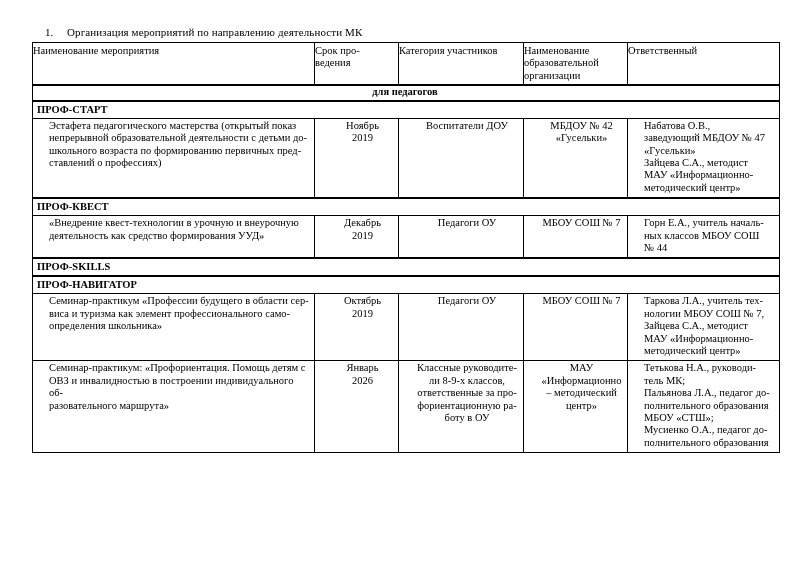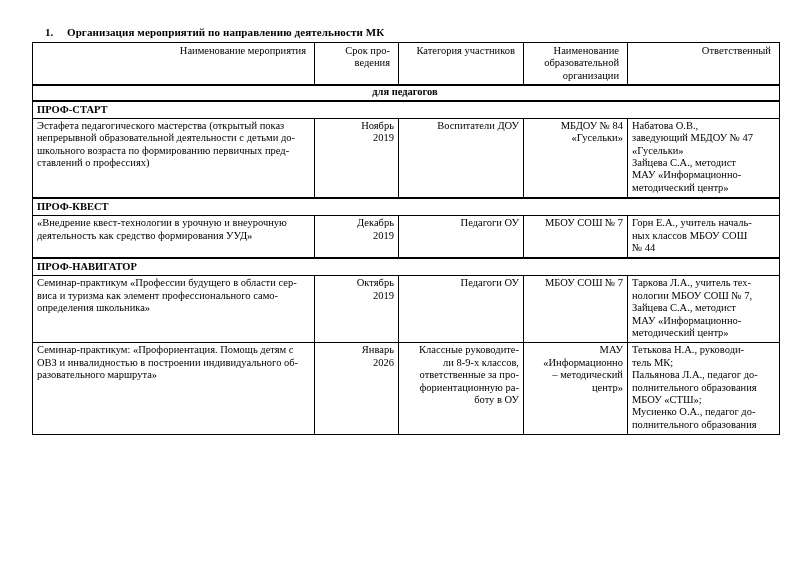--- a/index.html
+++ b/index.html
@@ -7,54 +7,54 @@
     width: 800px; height: 566px;
     background: #ffffff;
     overflow: hidden;
     font-family: "Liberation Serif", "DejaVu Serif", serif;
     color: #000000;
   }
   .page { position: relative; width: 800px; height: 566px; }
   .doc-title {
     margin: 26px 0 4px 45px;
     font-size: 11px;
-    font-weight: bold;
+    font-weight: normal;
     letter-spacing: 0.1px;
   }
   .doc-title .num { display: inline-block; width: 22px; }
   table.events {
     border-collapse: collapse;
     table-layout: fixed;
     margin-left: 32px;
     width: 747px;
   }
   col.c1 { width: 282px; }
   col.c2 { width: 84px; }
   col.c3 { width: 125px; }
   col.c4 { width: 104px; }
   col.c5 { width: 152px; }
   th, td { border: 1px solid #000; }
   th {
     font-weight: normal;
     font-size: 10.5px;
     line-height: 12.4px;
-    text-align: right;
+    text-align: left;
     vertical-align: top;
-    padding: 2px 8px;
+    padding: 2px 0;
     white-space: pre-line;
   }
   td.cell {
     font-size: 10.5px;
     line-height: 12.4px;
     vertical-align: top;
-    padding: 1px 4px 3px 4px;
+    padding: 1px 4px 3px 16px;
     white-space: pre-line;
     margin-top: 48px;
   }
-  td.c-term, td.c-part, td.c-org { text-align: right; }
+  td.c-term, td.c-part, td.c-org { text-align: center; }
   tr.group-row td {
     border-top: 2px solid #000;
     border-bottom: 2px solid #000;
     font-weight: bold;
     text-align: center;
     font-size: 10.5px;
     line-height: 12.5px;
     padding: 0 2px 1px 0;
   }
   tr.section-row td {
@@ -101,21 +101,21 @@
           <td colspan="5">ПРОФ-СТАРТ</td>
         </tr>
         <tr>
           <td class="cell c-name">Эстафета педагогического мастерства (открытый показ
 непрерывной образовательной деятельности с детьми до-
 школьного возраста по формированию первичных пред-
 ставлений о профессиях)</td>
           <td class="cell c-term">Ноябрь
 2019</td>
           <td class="cell c-part">Воспитатели ДОУ</td>
-          <td class="cell c-org">МБДОУ № 84
+          <td class="cell c-org">МБДОУ № 42
 «Гусельки»</td>
           <td class="cell c-resp">Набатова О.В.,
 заведующий МБДОУ № 47
 «Гусельки»
 Зайцева С.А., методист
 МАУ «Информационно-
 методический центр»</td>
         </tr>
         <tr class="section-row">
           <td colspan="5">ПРОФ-КВЕСТ</td>
@@ -123,20 +123,23 @@
         <tr>
           <td class="cell c-name">«Внедрение квест-технологии в урочную и внеурочную
 деятельность как средство формирования УУД»</td>
           <td class="cell c-term">Декабрь
 2019</td>
           <td class="cell c-part">Педагоги ОУ</td>
           <td class="cell c-org">МБОУ СОШ № 7</td>
           <td class="cell c-resp">Горн Е.А., учитель началь-
 ных классов МБОУ СОШ
 № 44</td>
+        </tr>
+        <tr class="section-row">
+          <td colspan="5">ПРОФ-SKILLS</td>
         </tr>
         <tr class="section-row">
           <td colspan="5">ПРОФ-НАВИГАТОР</td>
         </tr>
         <tr>
           <td class="cell c-name">Семинар-практикум «Профессии будущего в области сер-
 виса и туризма как элемент профессионального само-
 определения школьника»</td>
           <td class="cell c-term">Октябрь
 2019</td>

